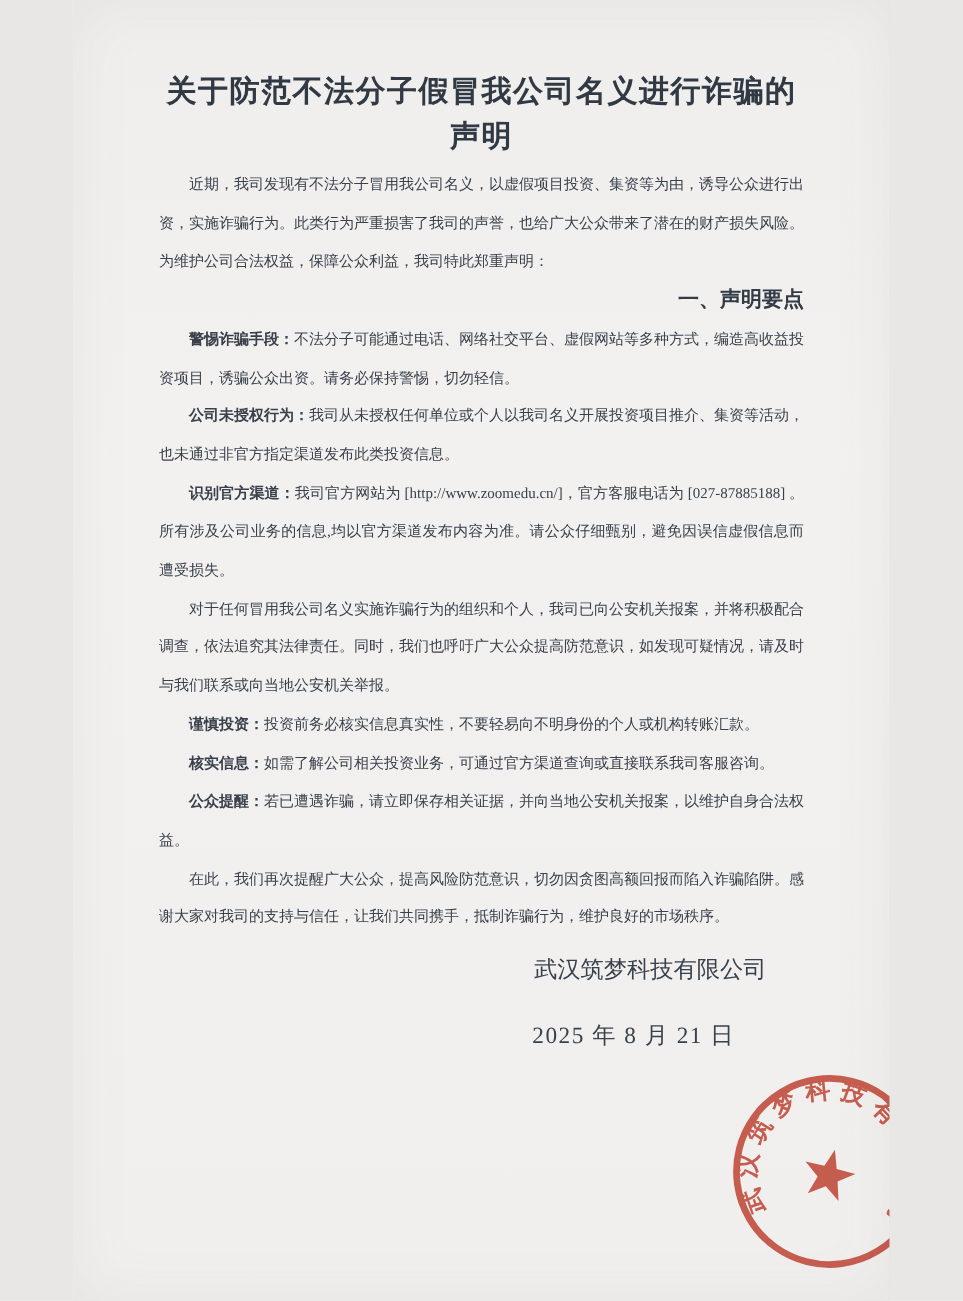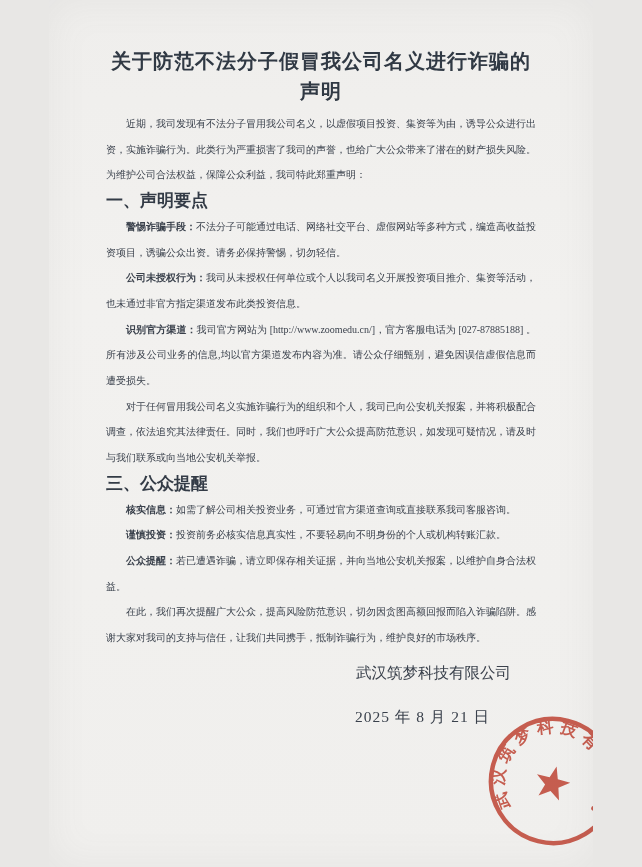--- a/index.html
+++ b/index.html
@@ -27,24 +27,25 @@
   .para {
     margin: 0;
     text-indent: 2em;
     font-size: 10px;
     line-height: 25.7px;
     text-align: justify;
     word-break: break-all;
   }
   .heading {
     margin: 0;
-    font-size: 17px;
+    font-size: 14px;
     line-height: 25.7px;
     font-weight: 600;
     color: #333b46;
+    text-align: right;
   }
   .lead { font-weight: 600; }
   .signature-block {
     margin-top: 6px;
     text-align: right;
     font-size: 15.5px;
     line-height: 32px;
   }
   .company-line { margin: 0; padding-right: 25px; }
   .date-line { margin: 12px; padding-right: 34px; letter-spacing: 1px; }
@@ -69,23 +70,22 @@
 
     <p class="para">近期，我司发现有不法分子冒用我公司名义，以虚假项目投资、集资等为由，诱导公众进行出资，实施诈骗行为。此类行为严重损害了我司的声誉，也给广大公众带来了潜在的财产损失风险。为维护公司合法权益，保障公众利益，我司特此郑重声明：</p>
 
     <p class="heading">一、声明要点</p>
     <p class="para"><span class="lead">警惕诈骗手段：</span><span>不法分子可能通过电话、网络社交平台、虚假网站等多种方式，编造高收益投资项目，诱骗公众出资。请务必保持警惕，切勿轻信。</span></p>
     <p class="para"><span class="lead">公司未授权行为：</span><span>我司从未授权任何单位或个人以我司名义开展投资项目推介、集资等活动，也未通过非官方指定渠道发布此类投资信息。</span></p>
     <p class="para"><span class="lead">识别官方渠道：</span><span>我司官方网站为 [http://www.zoomedu.cn/]，官方客服电话为 [027-87885188] 。所有涉及公司业务的信息,均以官方渠道发布内容为准。请公众仔细甄别，避免因误信虚假信息而遭受损失。</span></p>
 
     <p class="para">对于任何冒用我公司名义实施诈骗行为的组织和个人，我司已向公安机关报案，并将积极配合调查，依法追究其法律责任。同时，我们也呼吁广大公众提高防范意识，如发现可疑情况，请及时与我们联系或向当地公安机关举报。</p>
 
-    <p class="heading">三、公众提醒</p>
+    <p class="para"><span class="lead">谨慎投资：</span><span>投资前务必核实信息真实性，不要轻易向不明身份的个人或机构转账汇款。</span></p>
     <p class="para"><span class="lead">核实信息：</span><span>如需了解公司相关投资业务，可通过官方渠道查询或直接联系我司客服咨询。</span></p>
-    <p class="para"><span class="lead">谨慎投资：</span><span>投资前务必核实信息真实性，不要轻易向不明身份的个人或机构转账汇款。</span></p>
     <p class="para"><span class="lead">公众提醒：</span><span>若已遭遇诈骗，请立即保存相关证据，并向当地公安机关报案，以维护自身合法权益。</span></p>
 
     <p class="para">在此，我们再次提醒广大公众，提高风险防范意识，切勿因贪图高额回报而陷入诈骗陷阱。感谢大家对我司的支持与信任，让我们共同携手，抵制诈骗行为，维护良好的市场秩序。</p>
 
     <div class="signature-block">
       <p class="company-line">武汉筑梦科技有限公司</p>
       <p class="date-line">2025 年 8 月 21 日</p>
     </div>
   </div>
 

